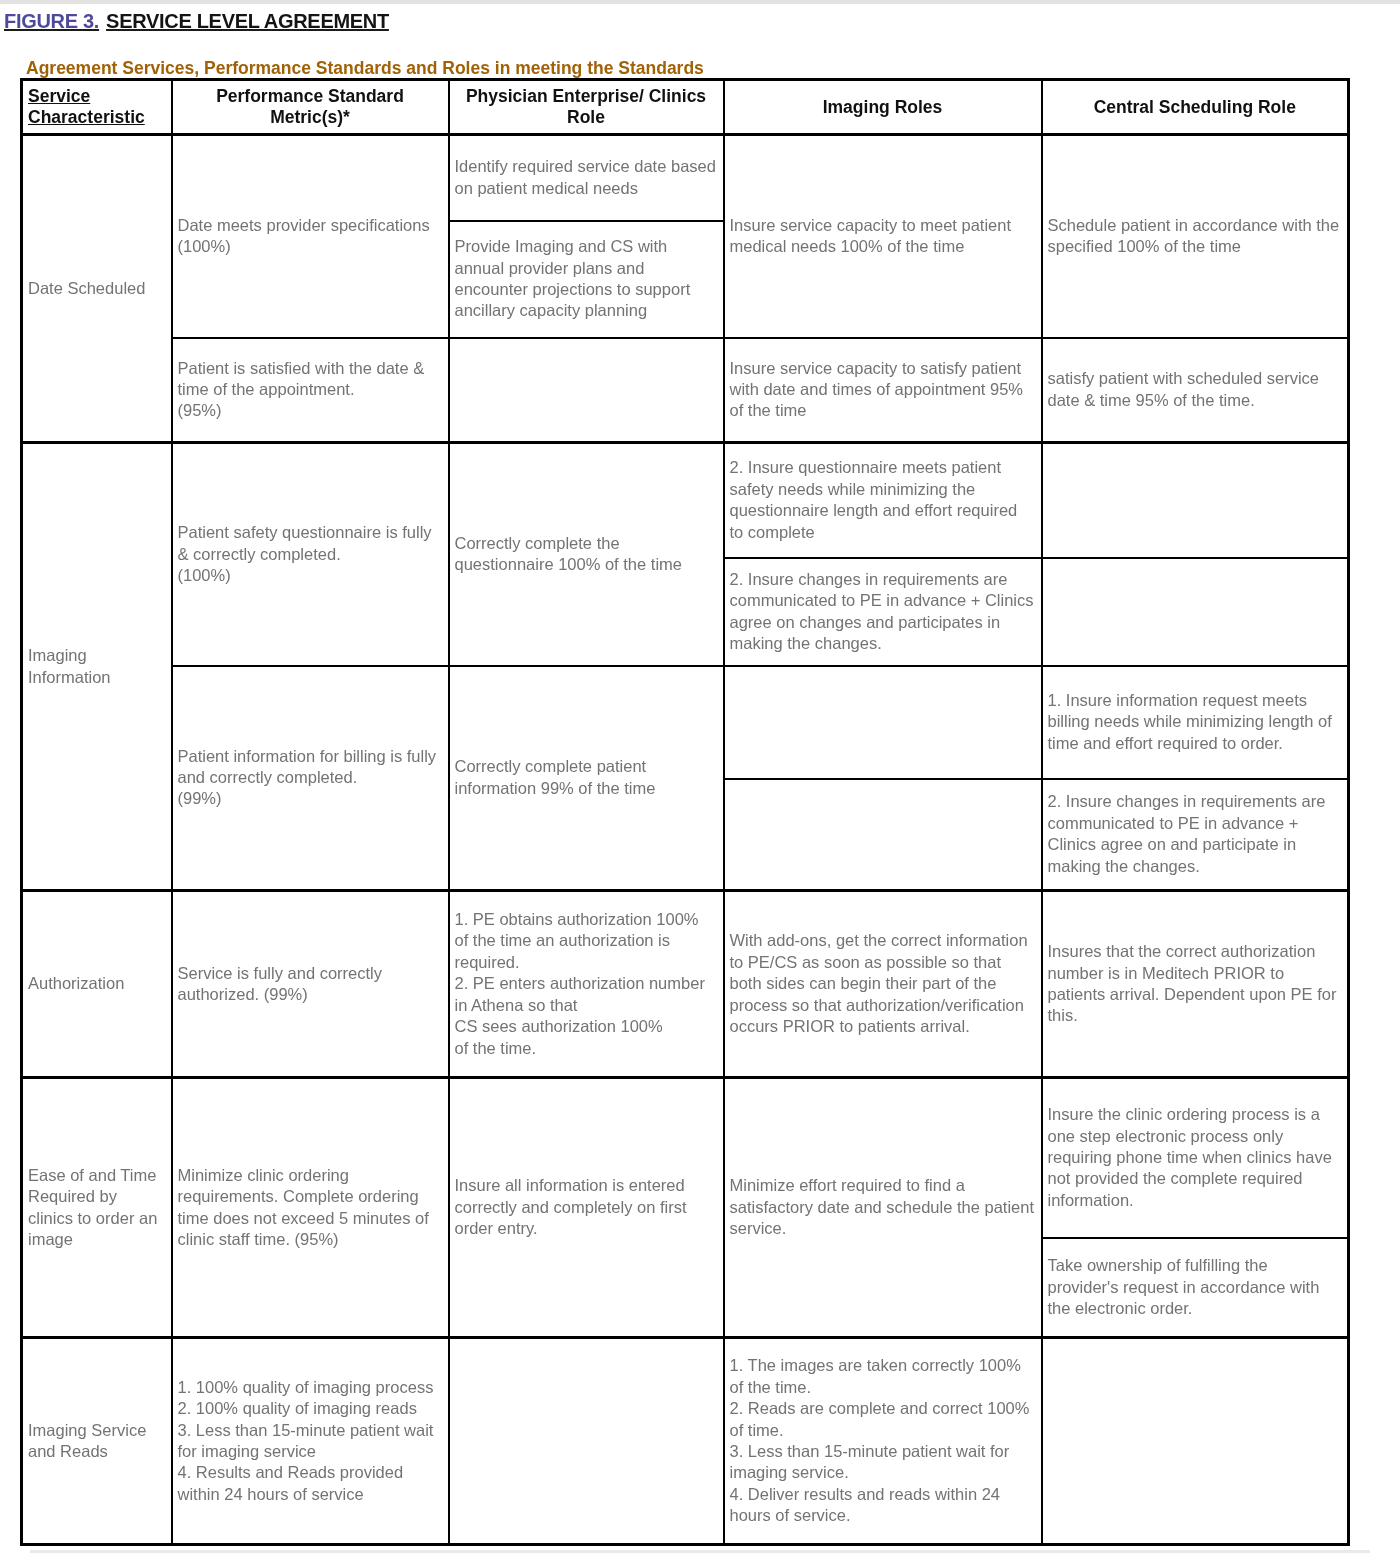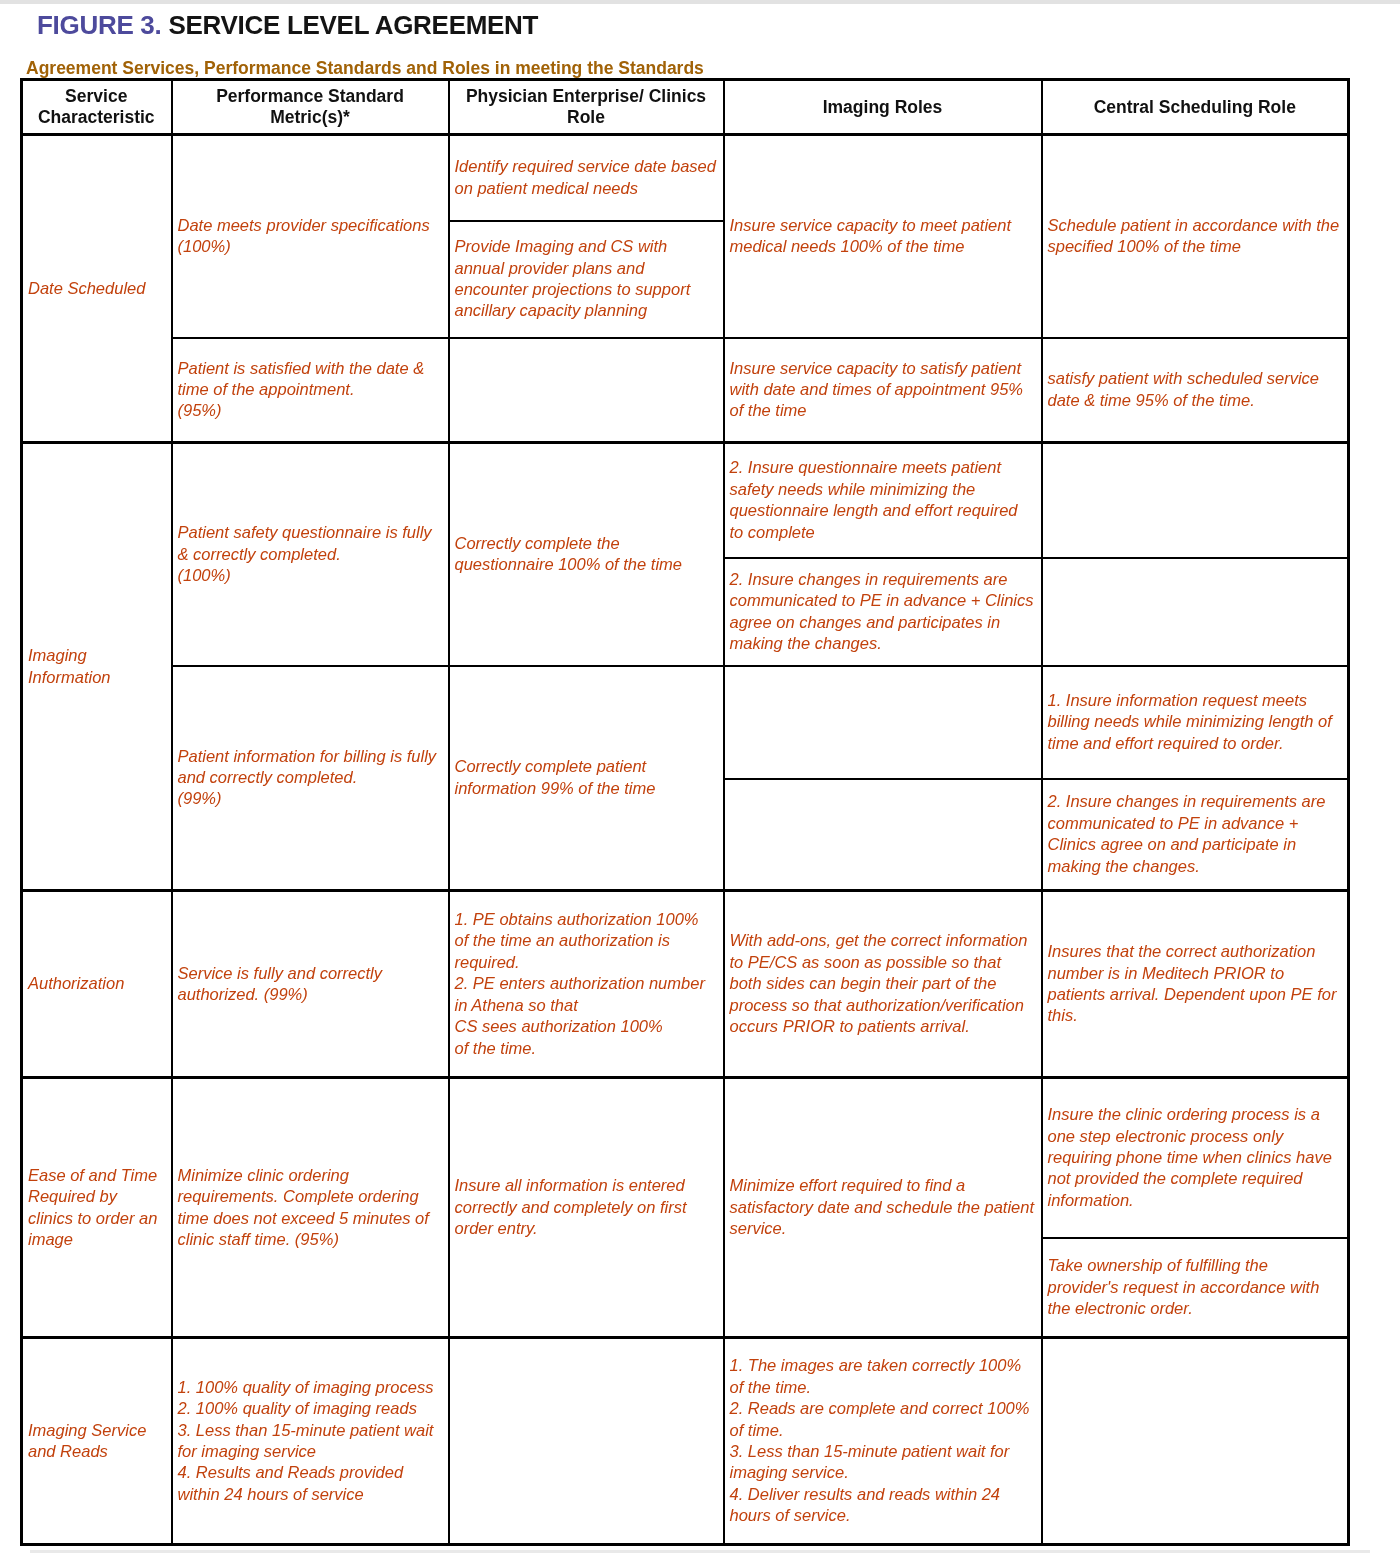--- a/index.html
+++ b/index.html
@@ -13,23 +13,24 @@
   }
   .edge-strip-top {
     position:absolute; left:0; top:0; width:1400px; height:4px;
     background:#e2e2e2;
   }
   .edge-strip-bottom {
     position:absolute; left:30px; top:1550px; width:1340px; height:3px;
     background:#e9e9e9;
   }
   .fig-title {
-    position:absolute; left:37px; top:10px;
-    font-size:26px; font-weight:bold; letter-spacing:-0.3px;
+    position:absolute; left:4px; top:10px;
+    font-size:20px; font-weight:bold; letter-spacing:-0.3px;
     white-space:nowrap;
+    text-decoration:underline;
   }
   .fig-title .label {  }
   .fig-title .name { color:#141414; padding-left:7px; }
   .subtitle {
     position:absolute; left:26px; top:58px;
     font-size:17.5px; font-weight:bold; color:#a16207;
     white-space:nowrap;
   }
   table.sla {
     position:absolute; left:20px; top:78px;
@@ -44,27 +45,26 @@
     white-space:pre-line;
     overflow:hidden;
   }
   table.sla th {
     border-bottom-width:3px;
     font-size:17.5px; font-weight:bold;
     text-align:center;
     padding:3px 6px;
     color:#111;
   }
-  table.sla th.left { text-align:center; padding-left:5px; }
+  table.sla th.left { text-align:left; padding-left:5px;text-decoration:underline; }
   table.sla td {
     font-size:16.5px; line-height:1.3;
     text-align:left;
     padding:3px 6px 3px 5px;
-    color:#c2410c;
-    font-style:italic;
+    color:#737373;
   }
   tr.sec > td { border-top-width:3px; }
 </style>
 </head>
 <body>
 
 <div class="edge-strip-top"></div>
 
 <div class="fig-title">
   <span class="label" style="color: rgb(77, 74, 156);">FIGURE 3.</span><span class="name">SERVICE LEVEL AGREEMENT</span>

